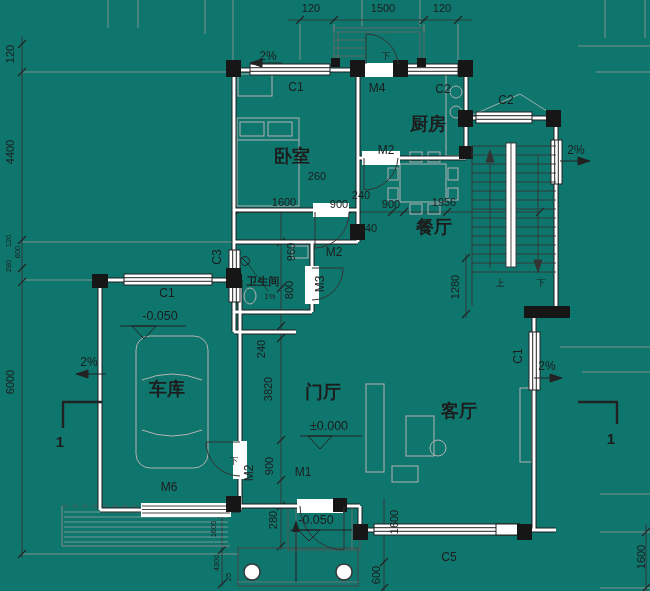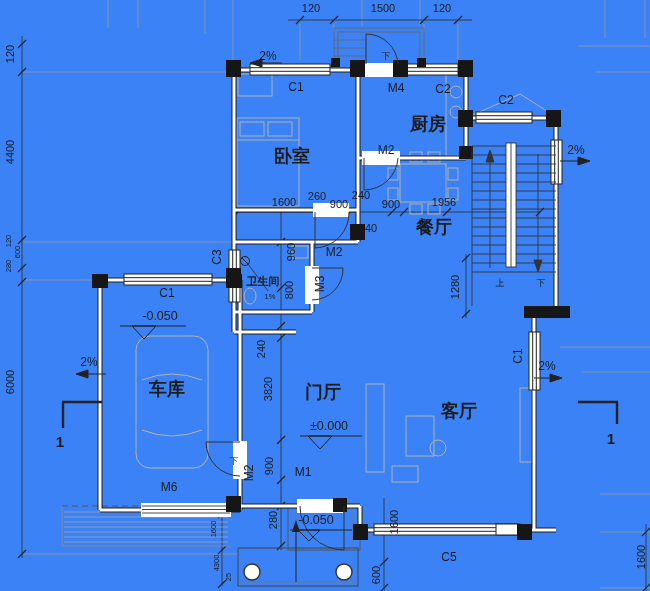--- a/index.html
+++ b/index.html
@@ -1,16 +1,16 @@
 <!DOCTYPE html>
 <html><head>
 <meta charset="utf-8">
 <style>
   html,body{margin:0;padding:0;background:#fff;}
-  .stage{position:relative;width:650px;height:591px;background:#3b82f6;overflow:hidden;
+  .stage{position:relative;width:650px;height:591px;background:#0f766e;overflow:hidden;
          font-family:"Liberation Sans",sans-serif;}
   .stage svg{position:absolute;left:0;top:0;}
   .lbl{position:absolute;transform:translate(-50%,-50%);white-space:nowrap;color:#1c1c1c;
        font-family:"Liberation Sans",sans-serif;z-index:2;line-height:1;}
   .rot{transform:translate(-50%,-50%) rotate(-90deg);}
   .num{font-size:11px;}
   .tiny{font-size:7.5px;}
   .code{font-size:12px;}
   .cjk{font-size:18px;font-weight:600;}
   .cjks{font-size:11px;font-weight:600;}
@@ -218,37 +218,37 @@
 <span class="lbl num" style="left:442px;top:8px">120</span>
 
 <span class="lbl rot num" style="left:10px;top:54px">120</span>
 <span class="lbl rot num" style="left:10px;top:152px">4400</span>
 <span class="lbl rot tiny" style="left:9px;top:241px">120</span>
 <span class="lbl rot tiny" style="left:18px;top:252px">600</span>
 <span class="lbl rot tiny" style="left:9px;top:266px">280</span>
 <span class="lbl rot num" style="left:10px;top:382px">6000</span>
 
 <span class="lbl code" style="left:296px;top:87px">C1</span>
-<span class="lbl code" style="left:396px;top:88px">M4</span>
+<span class="lbl code" style="left:377px;top:88px">M4</span>
 <span class="lbl code" style="left:443px;top:89px">C2</span>
 <span class="lbl code" style="left:506px;top:100px">C2</span>
 <span class="lbl pct" style="left:268px;top:56px">2%</span>
 <span class="lbl cjkt" style="left:386px;top:56px">下</span>
 <span class="lbl pct" style="left:576px;top:150px">2%</span>
 
 <span class="lbl cjk" style="left:292px;top:156px">卧室</span>
 <span class="lbl cjk" style="left:428px;top:124px">厨房</span>
 <span class="lbl cjk" style="left:434px;top:227px">餐厅</span>
 <span class="lbl cjks" style="left:263px;top:281px">卫生间</span>
 <span class="lbl cjk" style="left:167px;top:389px">车库</span>
 <span class="lbl cjk" style="left:323px;top:392px">门厅</span>
 <span class="lbl cjk" style="left:459px;top:411px">客厅</span>
 
 <span class="lbl num" style="left:284px;top:202px">1600</span>
-<span class="lbl num" style="left:317px;top:196px">260</span>
+<span class="lbl num" style="left:317px;top:176px">260</span>
 <span class="lbl num" style="left:339px;top:204px">900</span>
 <span class="lbl num" style="left:361px;top:195px">240</span>
 <span class="lbl num" style="left:391px;top:204px">900</span>
 <span class="lbl num" style="left:444px;top:202px">1956</span>
 <span class="lbl num" style="left:368px;top:228px">240</span>
 
 <span class="lbl rot code" style="left:217px;top:257px">C3</span>
 <span class="lbl rot num" style="left:291px;top:252px">960</span>
 <span class="lbl rot num" style="left:289px;top:290px">800</span>
 <span class="lbl code" style="left:334px;top:252px">M2</span>

